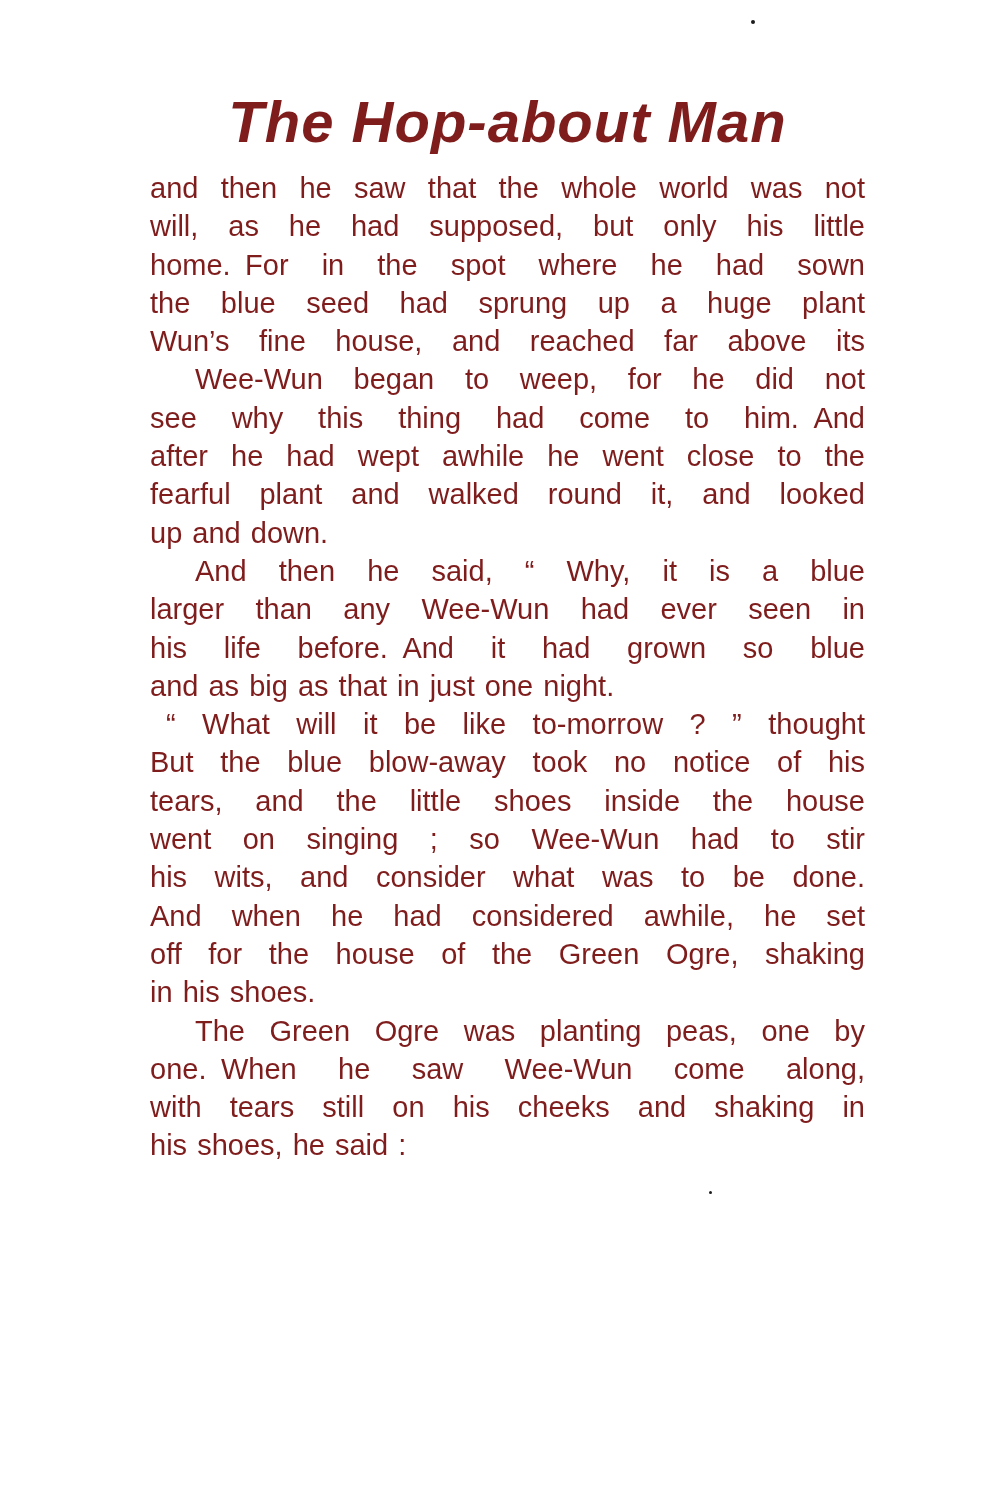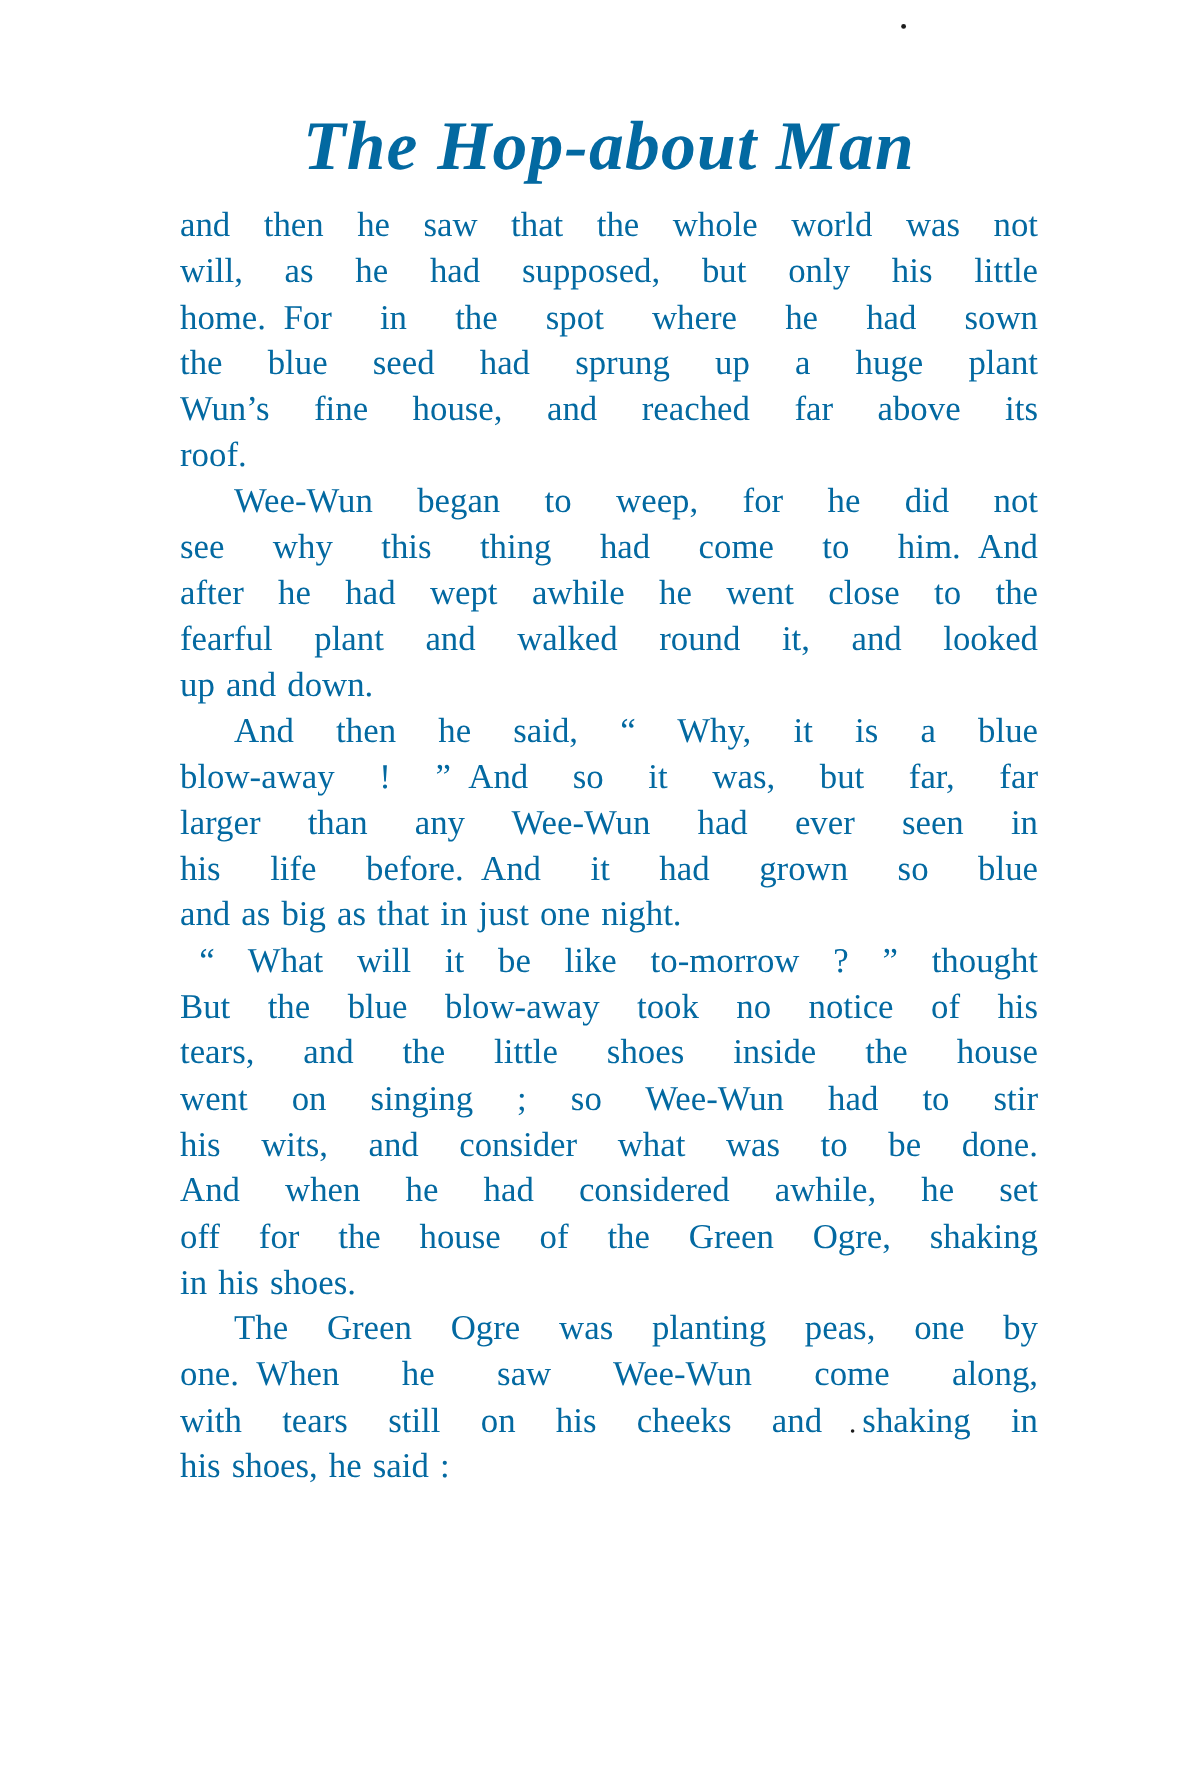--- a/index.html
+++ b/index.html
@@ -5,22 +5,22 @@
   html, body {
     margin: 0;
     padding: 0;
     background: #ffffff;
   }
   .page {
     position: relative;
     width: 1000px;
     height: 1237px;
     background: #ffffff;
-    color: #0369a1;
-    font-family: Liberation Serif, serif;
+    color: #7f1d1d;
+    font-family: Liberation Sans, sans-serif;
     overflow: hidden;
   }
   .title {
     position: absolute;
     left: 150px;
     top: 90px;
     width: 715px;
     margin: 0;
     text-align: center;
     font-size: 58px;
@@ -92,32 +92,30 @@
 <div class="page">
   <h1 class="title">The Hop-about Man</h1>
 
   <div class="text-block" id="paragraphs">
       <div class="paragraph indent-none">
         <div class="line">and then he saw that the whole world was not</div>
         <div class="line">will, as he had supposed, but only his little</div>
         <div class="line">home. For in the spot where he had sown</div>
         <div class="line">the blue seed had sprung up a huge plant</div>
         <div class="line">Wun’s fine house, and reached far above its</div>
-        <div class="line last">roof.</div>
       </div>
       <div class="paragraph indent-normal">
         <div class="line">Wee-Wun began to weep, for he did not</div>
         <div class="line">see why this thing had come to him. And</div>
         <div class="line">after he had wept awhile he went close to the</div>
         <div class="line">fearful plant and walked round it, and looked</div>
         <div class="line last">up and down.</div>
       </div>
       <div class="paragraph indent-normal">
         <div class="line">And then he said, “ Why, it is a blue</div>
-        <div class="line">blow-away ! ” And so it was, but far, far</div>
         <div class="line">larger than any Wee-Wun had ever seen in</div>
         <div class="line">his life before. And it had grown so blue</div>
         <div class="line last">and as big as that in just one night.</div>
       </div>
       <div class="paragraph indent-small">
         <div class="line">“ What will it be like to-morrow ? ” thought</div>
         <div class="line">But the blue blow-away took no notice of his</div>
         <div class="line">tears, and the little shoes inside the house</div>
         <div class="line">went on singing ; so Wee-Wun had to stir</div>
         <div class="line">his wits, and consider what was to be done.</div>

